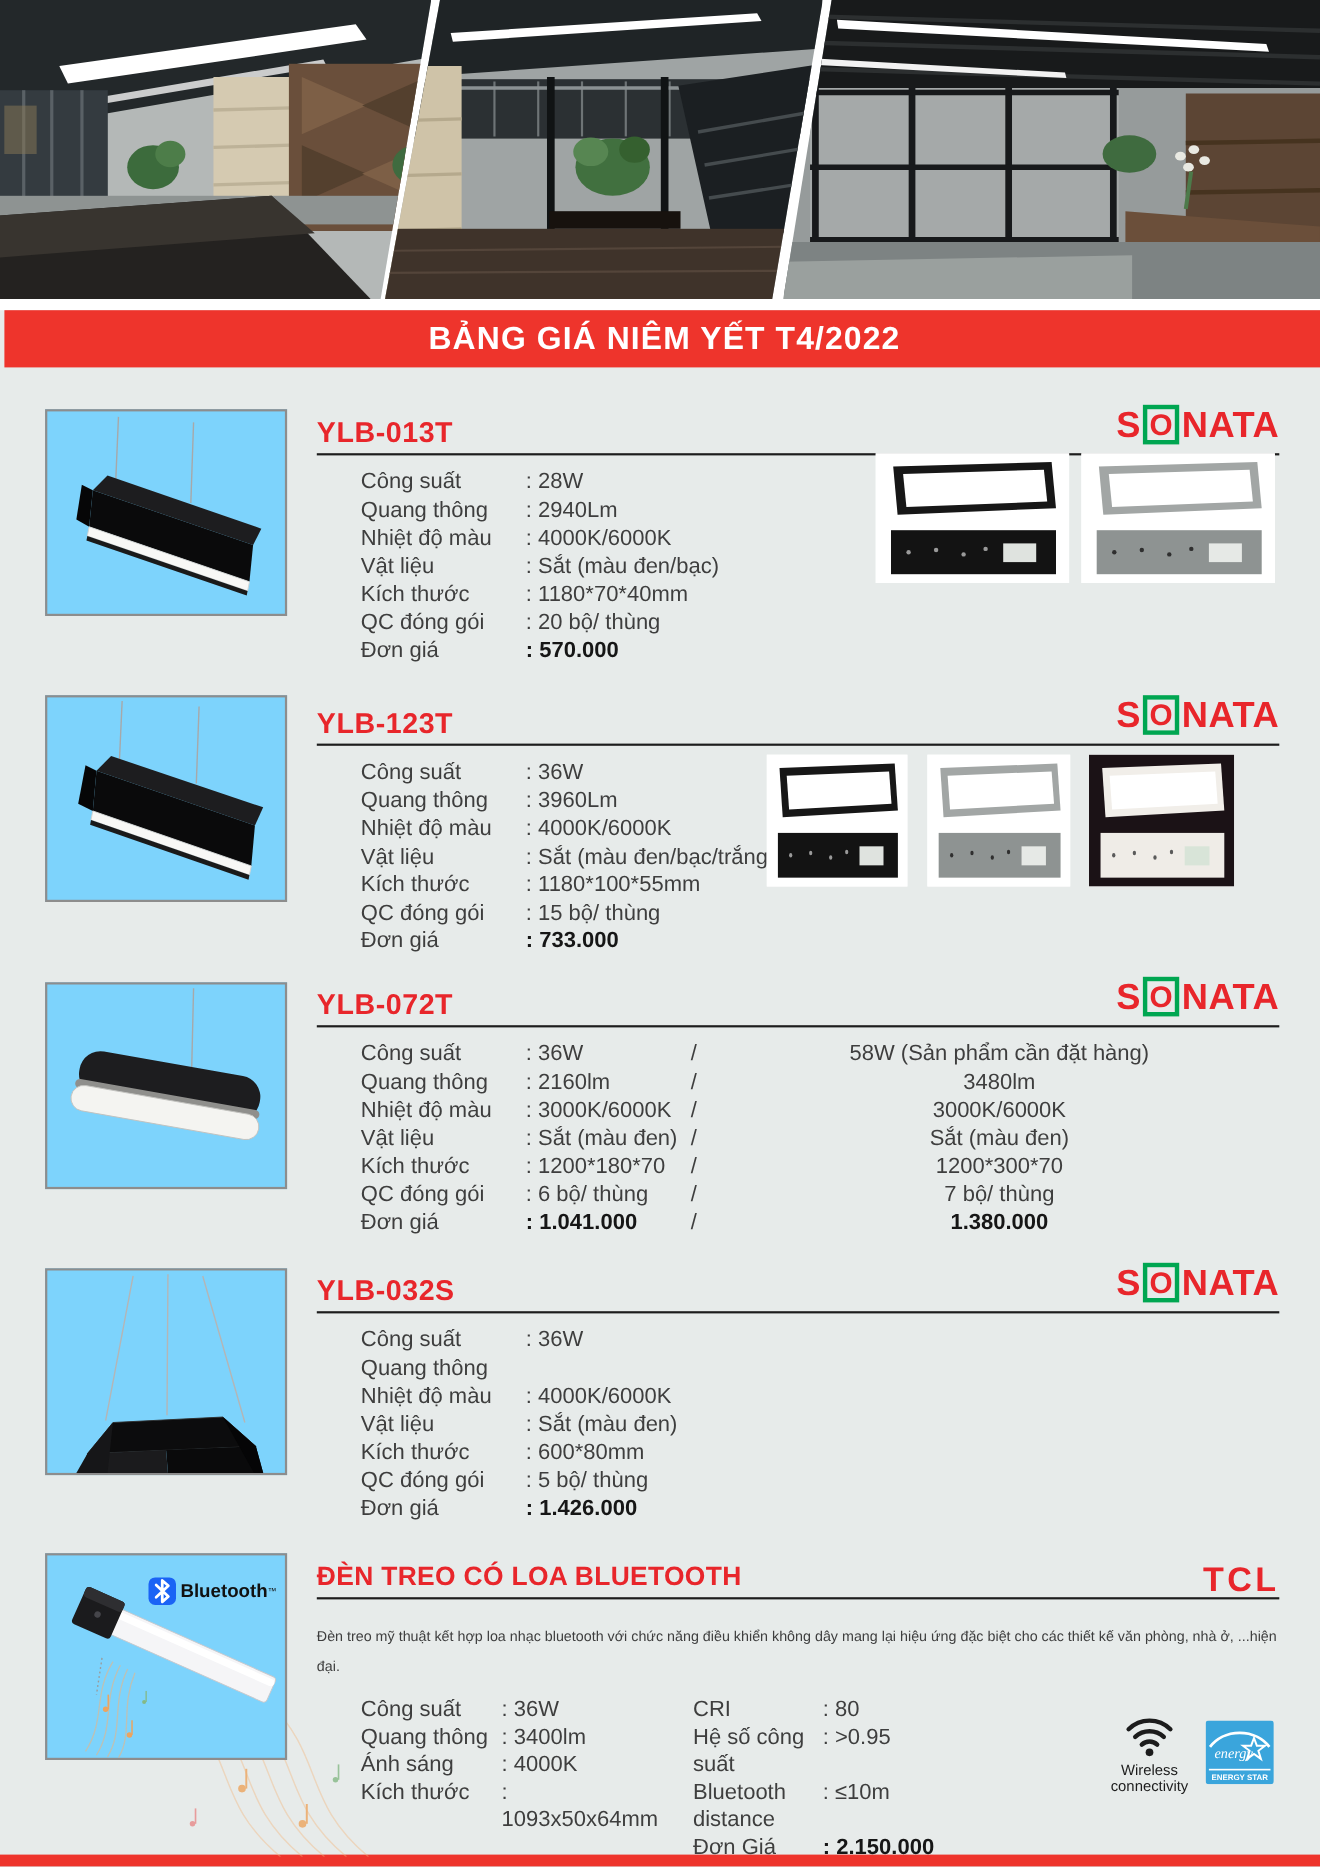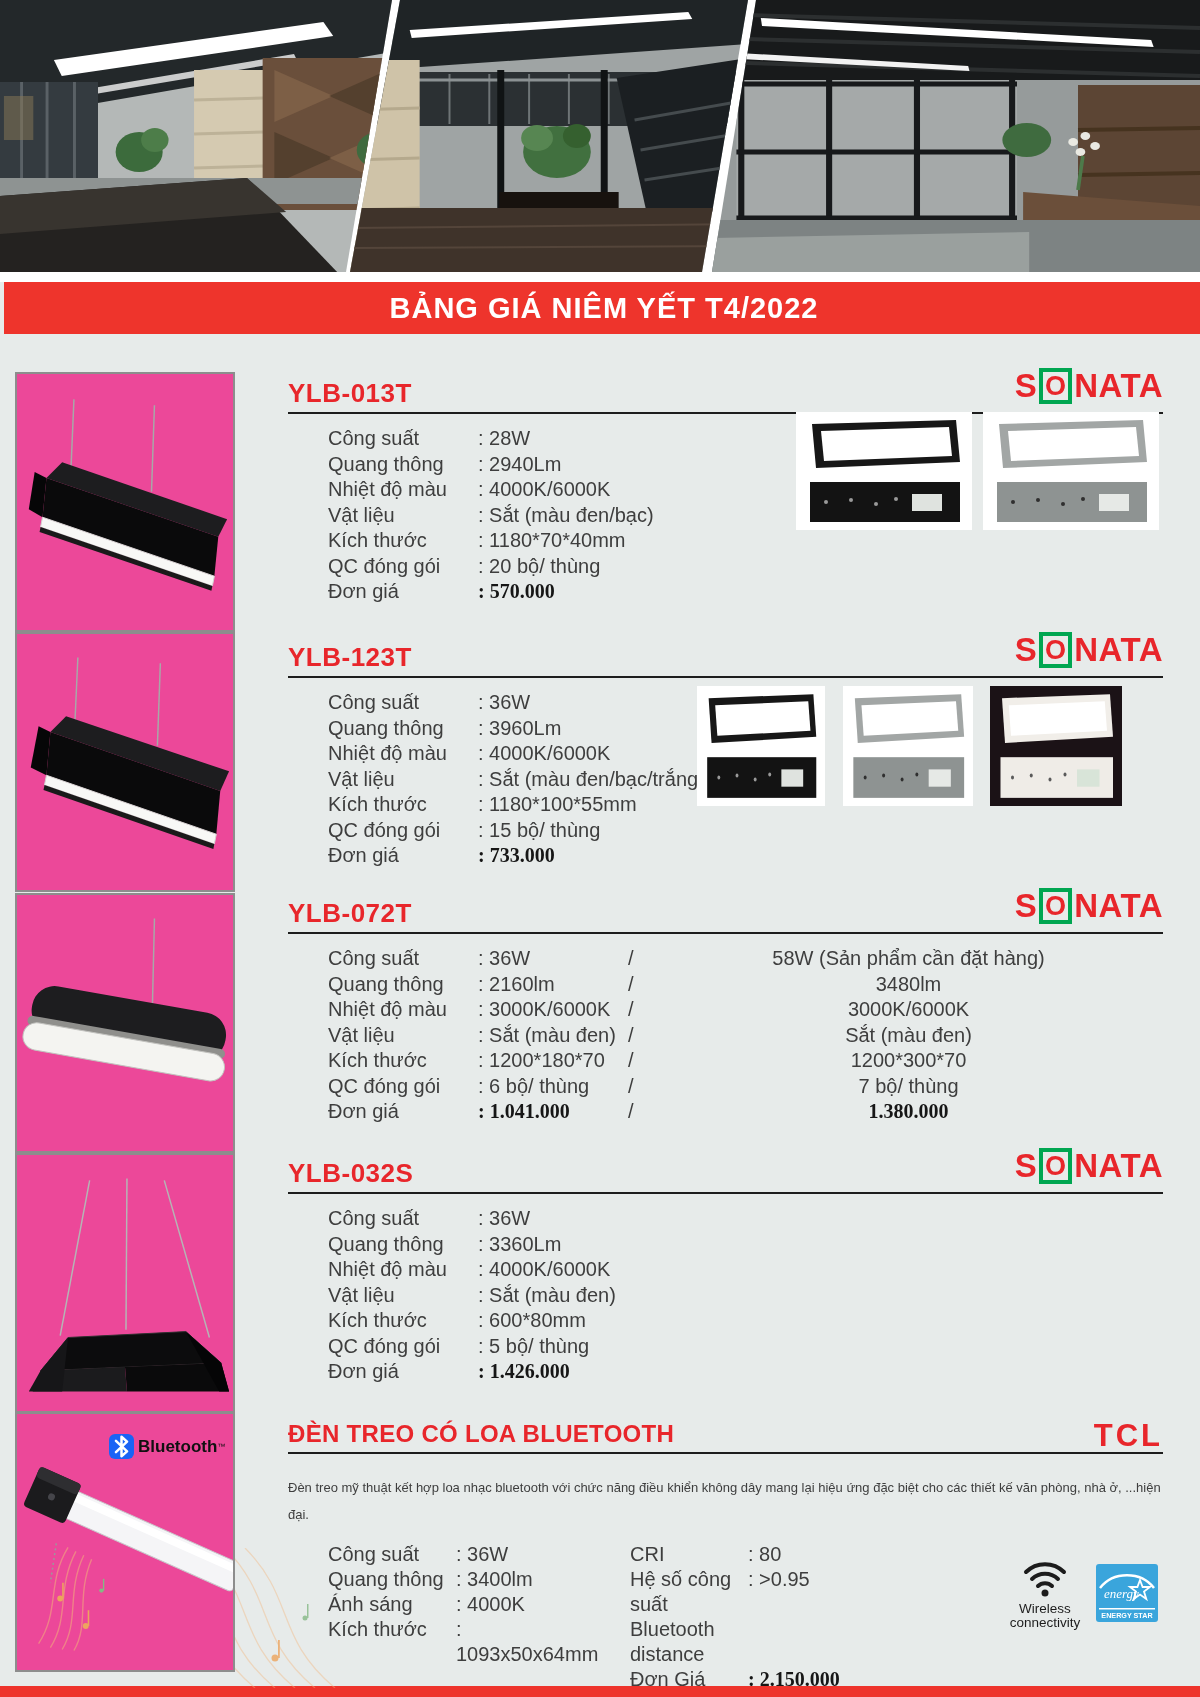--- a/index.html
+++ b/index.html
@@ -15,33 +15,33 @@
   .photo svg{width:100%;height:100%;display:block;}
   .photo1{left:0;width:392px;clip-path:polygon(0 0,100% 0,calc(100% - 46px) 100%,0 100%);}
   .photo2{left:350px;width:398px;clip-path:polygon(50px 0,100% 0,calc(100% - 46px) 100%,0 100%);}
   .photo3{left:712px;width:488px;clip-path:polygon(44px 0,100% 0,100% 100%,0 100%);}
   .banner{position:absolute;top:282px;left:4px;width:1200px;height:52px;background:var(--banner);
     display:flex;align-items:center;justify-content:center;}
   .banner span{color:#fff;font-weight:bold;font-size:29px;letter-spacing:1px;}
   .footer-strip{position:absolute;left:0;top:1686px;width:1200px;height:11px;background:var(--banner);}
 
   section.product{position:absolute;left:0;top:0;width:1200px;height:0;}
-  .img-box{position:absolute;left:15px;width:220px;height:260px;background:#ec4899;border:2px solid #8d8d8d;z-index:2;}
+  .img-box{position:absolute;left:41px;width:220px;height:188px;background:#7dd3fc;border:2px solid #8d8d8d;z-index:2;}
   .img-box svg{width:100%;height:100%;display:block;}
   .content{position:absolute;left:288px;width:875px;z-index:2;}
   h2.code{color:var(--red);font-size:26px;line-height:30px;font-weight:bold;letter-spacing:.5px;}
   .rule{height:2px;background:#1d1d1d;margin-top:4px;}
   .specs{margin-top:12px;}
   .row{display:flex;line-height:25.5px;font-size:20px;color:var(--ink);margin-left:40px;}
   .row .lab{width:150px;flex:0 0 auto;}
   .row .val{flex:1;}
   .row .v1{width:150px;flex:0 0 auto;}
   .row .sep{width:26px;flex:0 0 auto;}
   .row .v2{flex:1;text-align:center;}
-  .b{font-weight:bold;color:var(--dark);font-family:Liberation Serif, serif;}
+  .b{font-weight:bold;color:var(--dark);}
 
   .sonata{position:absolute;right:0;top:-10px;display:flex;align-items:center;color:var(--red);
     font-weight:800;font-size:33px;line-height:34px;letter-spacing:.5px;}
   .obox{border:4px solid var(--green);height:36px;width:33px;display:flex;align-items:center;
     justify-content:center;margin:0 2px;}
   .obox span{font-size:27px;line-height:1;}
   .tcl{position:absolute;right:0;top:-2px;color:var(--red);font-weight:900;font-size:31px;letter-spacing:3px;}
 
   .s1 .img-box{top:372px}.s1 .content{top:378px}
   .s2 .img-box{top:632px}.s2 .content{top:642px}
@@ -456,21 +456,20 @@
       </div>
       <h2 class="code">YLB-032S</h2>
       <div class="rule"></div>
       <div class="specs">
         <div class="row">
             <span class="lab">Công suất</span>
             <span class="val">: 36W</span>
           </div>
         <div class="row">
             <span class="lab">Quang thông</span>
-            <span class="val">: 3360Lm</span>
           </div>
         <div class="row">
             <span class="lab">Nhiệt độ màu</span>
             <span class="val">: 4000K/6000K</span>
           </div>
         <div class="row">
             <span class="lab">Vật liệu</span>
             <span class="val">: Sắt (màu đen)</span>
           </div>
         <div class="row">
@@ -555,20 +554,21 @@
           <div class="row">
               <span class="lab">CRI</span>
               <span class="val">: 80</span>
             </div>
           <div class="row">
               <span class="lab">Hệ số công suất</span>
               <span class="val">: &gt;0.95</span>
             </div>
           <div class="row">
               <span class="lab">Bluetooth distance</span>
+              <span class="val">: ≤10m</span>
             </div>
           <div class="row">
               <span class="lab">Đơn Giá</span>
               <span class="val b">: 2.150.000</span>
             </div>
         </div>
       </div>
     </div>
   </section>
 

